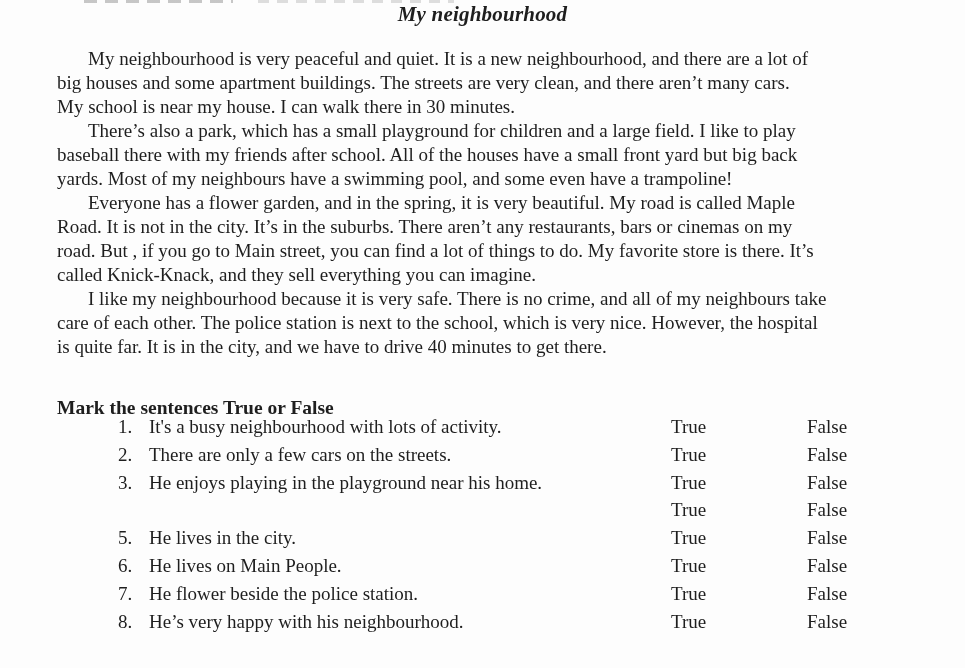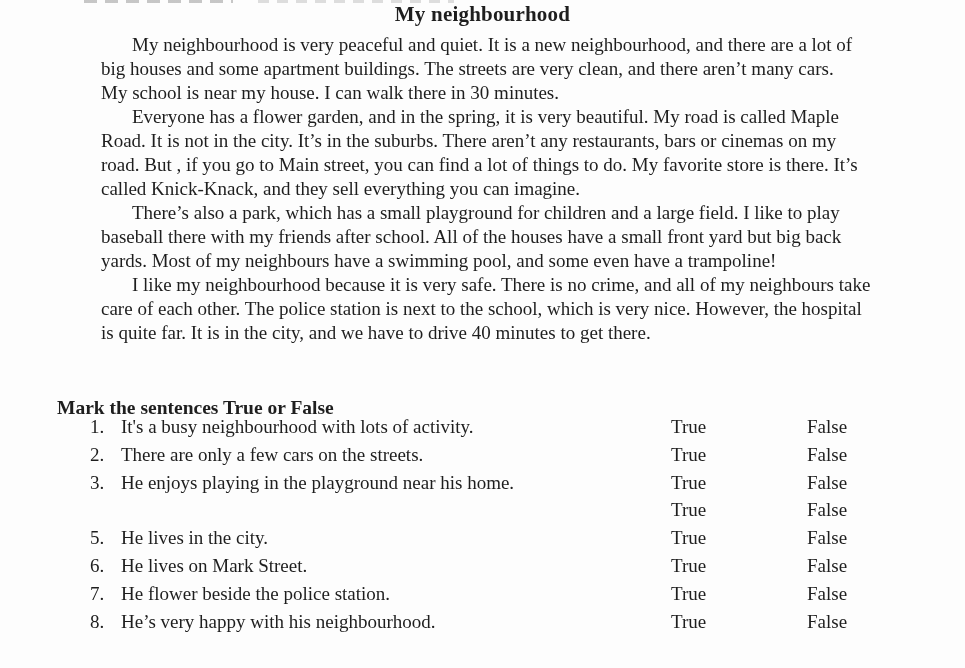--- a/index.html
+++ b/index.html
@@ -19,66 +19,66 @@
     opacity: .55;
   }
   .cutoff-b {
     position: absolute; top: 0; left: 258px; width: 196px; height: 3px;
     background: repeating-linear-gradient(90deg, #bdbdbd 0 11px, rgba(0,0,0,0) 11px 19px);
     opacity: .5;
   }
   .title {
     position: absolute; top: 2px; left: 0; width: 100%;
     text-align: center;
-    font-size: 21px; font-weight: bold; 
+    font-size: 21px; font-weight: bold; font-style: italic;
     letter-spacing: .2px;
   }
   .passage {
-    position: absolute; top: 33px; left: 57px; width: 852px;
-    font-size: 19px; line-height: 24px; margin-left: 44px;
+    position: absolute; top: 47px; left: 57px; width: 852px;
+    font-size: 19px; line-height: 24px;
   }
   .passage p {
     margin: 0;
     white-space: pre-line;     
     text-indent: 31px;         
   }
   .quiz-heading {
     position: absolute; top: 397px; left: 57px;
     font-size: 19.5px; font-weight: bold;
   }
   .quiz-rows {
     position: absolute; top: 416px; left: 0; width: 965px;
     font-size: 19px;
   }
-  .q-row { position: relative; height: 27.8px; padding-left: 90px; box-sizing: border-box; }
+  .q-row { position: relative; height: 27.8px; padding-left: 118px; box-sizing: border-box; }
   .q-num { display: inline-block; width: 31px; }
   .q-true  { position: absolute; left: 671px; top: 0; }
   .q-false { position: absolute; left: 807px; top: 0; font-family: Liberation Serif, serif; }
 </style>
 </head>
 <body>
 
 <div class="page">
 
   <div class="cutoff-a"></div>
   <div class="cutoff-b"></div>
 
   <div class="title">My neighbourhood</div>
 
   <div class="passage">
     <p>My neighbourhood is very peaceful and quiet. It is a new neighbourhood, and there are a lot of
 big houses and some apartment buildings. The streets are very clean, and there aren’t many cars.
 My school is near my house. I can walk there in 30 minutes.</p>
+    <p>There’s also a park, which has a small playground for children and a large field. I like to play
+baseball there with my friends after school. All of the houses have a small front yard but big back
+yards. Most of my neighbours have a swimming pool, and some even have a trampoline!</p>
     <p>Everyone has a flower garden, and in the spring, it is very beautiful. My road is called Maple
 Road. It is not in the city. It’s in the suburbs. There aren’t any restaurants, bars or cinemas on my
 road. But , if you go to Main street, you can find a lot of things to do. My favorite store is there. It’s
 called Knick-Knack, and they sell everything you can imagine.</p>
-    <p>There’s also a park, which has a small playground for children and a large field. I like to play
-baseball there with my friends after school. All of the houses have a small front yard but big back
-yards. Most of my neighbours have a swimming pool, and some even have a trampoline!</p>
     <p>I like my neighbourhood because it is very safe. There is no crime, and all of my neighbours take
 care of each other. The police station is next to the school, which is very nice. However, the hospital
 is quite far. It is in the city, and we have to drive 40 minutes to get there.</p>
   </div>
 
   <div class="quiz-heading">Mark the sentences True or False</div>
 
   <div class="quiz-rows">
 
     <div class="q-row">
@@ -105,21 +105,21 @@
       <span class="q-false">False</span>
     </div>
 
     <div class="q-row">
       <span class="q-num">5.</span><span class="q-text">He lives in the city.</span>
       <span class="q-true">True</span>
       <span class="q-false">False</span>
     </div>
 
     <div class="q-row">
-      <span class="q-num">6.</span><span class="q-text">He lives on Mark Street.</span>
+      <span class="q-num">6.</span><span class="q-text">He lives on Main People.</span>
       <span class="q-true">True</span>
       <span class="q-false">False</span>
     </div>
 
     <div class="q-row">
       <span class="q-num">7.</span><span class="q-text">He flower beside the police station.</span>
       <span class="q-true">True</span>
       <span class="q-false">False</span>
     </div>
 

